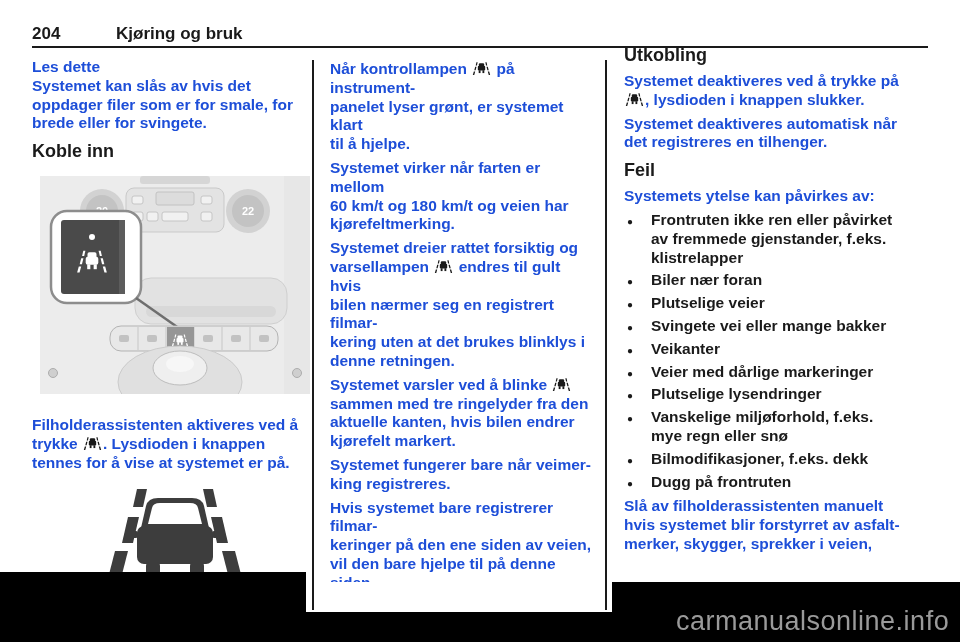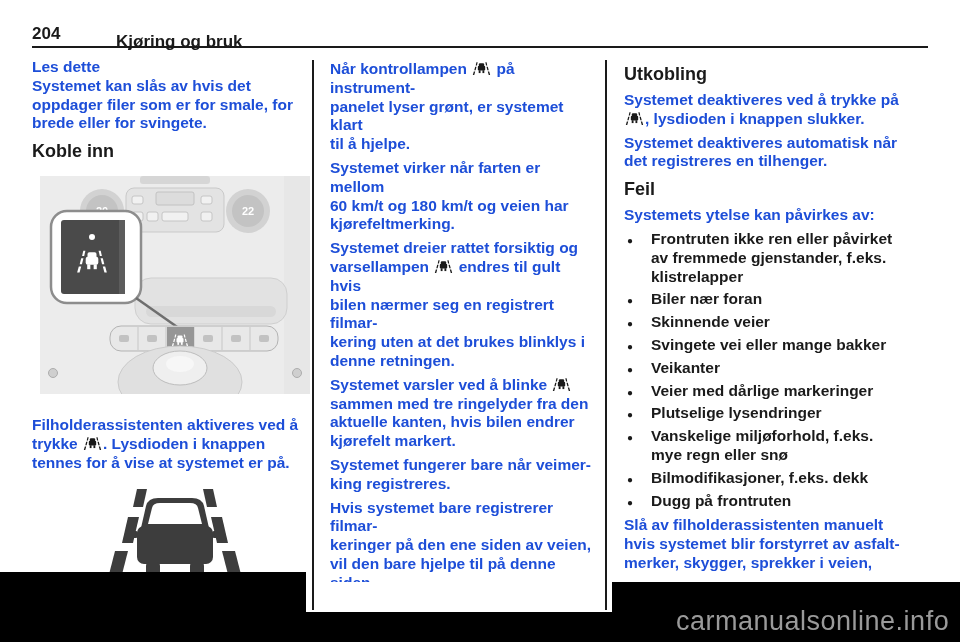--- a/index.html
+++ b/index.html
@@ -1,26 +1,26 @@
 <!DOCTYPE html>
 <html><head>
 <meta charset="utf-8">
 <style>
   html,body{margin:0;padding:0;background:#000;}
   .screen{position:relative;width:960px;height:642px;background:#ffffff;overflow:hidden;
           font-family:"Liberation Sans",sans-serif;color:#1a1a1a;}
   
   .hdr-num{position:absolute;left:32px;top:24px;font-size:17px;font-weight:700;}
-  .hdr-title{position:absolute;left:116px;top:24px;font-size:17px;font-weight:700;margin-top:8px;}
+  .hdr-title{position:absolute;left:116px;top:24px;font-size:17px;font-weight:700;}
   .hdr-rule{position:absolute;left:32px;top:46px;width:896px;height:2px;background:#1a1a1a;}
   
   .col{position:absolute;z-index:1;}
   .col1{left:32px;top:58px;width:272px;}
   .col2{left:330px;top:60px;width:262px;}
-  .col3{left:624px;top:64px;width:298px;}
+  .col3{left:624px;top:45px;width:298px;}
   p.b{font-size:15.5px;line-height:18.8px;font-weight:700;color:#1d4ed8;
       white-space:pre-line;margin:0 0 5px 0;}
   h3.h{font-size:18px;line-height:20px;font-weight:700;color:#1a1a1a;margin:8px 0 7px 0;}
   h3.h2{}
   figure{margin:4px 0 10px 0;padding:8px;}
   figure.f2{margin:4px 0 0 0;}
   ul.faults{list-style:none;margin:0 0 6px 0;padding:0;}
   ul.faults li{position:relative;padding-left:27px;margin:0 0 4px 0;font-size:15.5px;
       line-height:18.8px;font-weight:700;white-space:pre-line;color:#1a1a1a;}
   ul.faults li::before{content:"\25CF";position:absolute;left:3px;top:2px;font-size:10px;}
@@ -208,21 +208,21 @@
         </svg><span>, lysdioden i knappen slukker.</span></p>
     <p class="b">Systemet deaktiveres automatisk når
 det registreres en tilhenger.</p>
     <h3 class="h h2">Feil</h3>
     <p class="b">Systemets ytelse kan påvirkes av:</p>
     <ul class="faults">
       <li>Frontruten ikke ren eller påvirket
 av fremmede gjenstander, f.eks.
 klistrelapper</li>
       <li>Biler nær foran</li>
-      <li>Skinnende veier</li>
+      <li>Plutselige veier</li>
       <li>Svingete vei eller mange bakker</li>
       <li>Veikanter</li>
       <li>Veier med dårlige markeringer</li>
       <li>Plutselige lysendringer</li>
       <li>Vanskelige miljøforhold, f.eks.
 mye regn eller snø</li>
       <li>Bilmodifikasjoner, f.eks. dekk</li>
       <li>Dugg på frontruten</li>
     </ul>
     <p class="b">Slå av filholderassistenten manuelt

